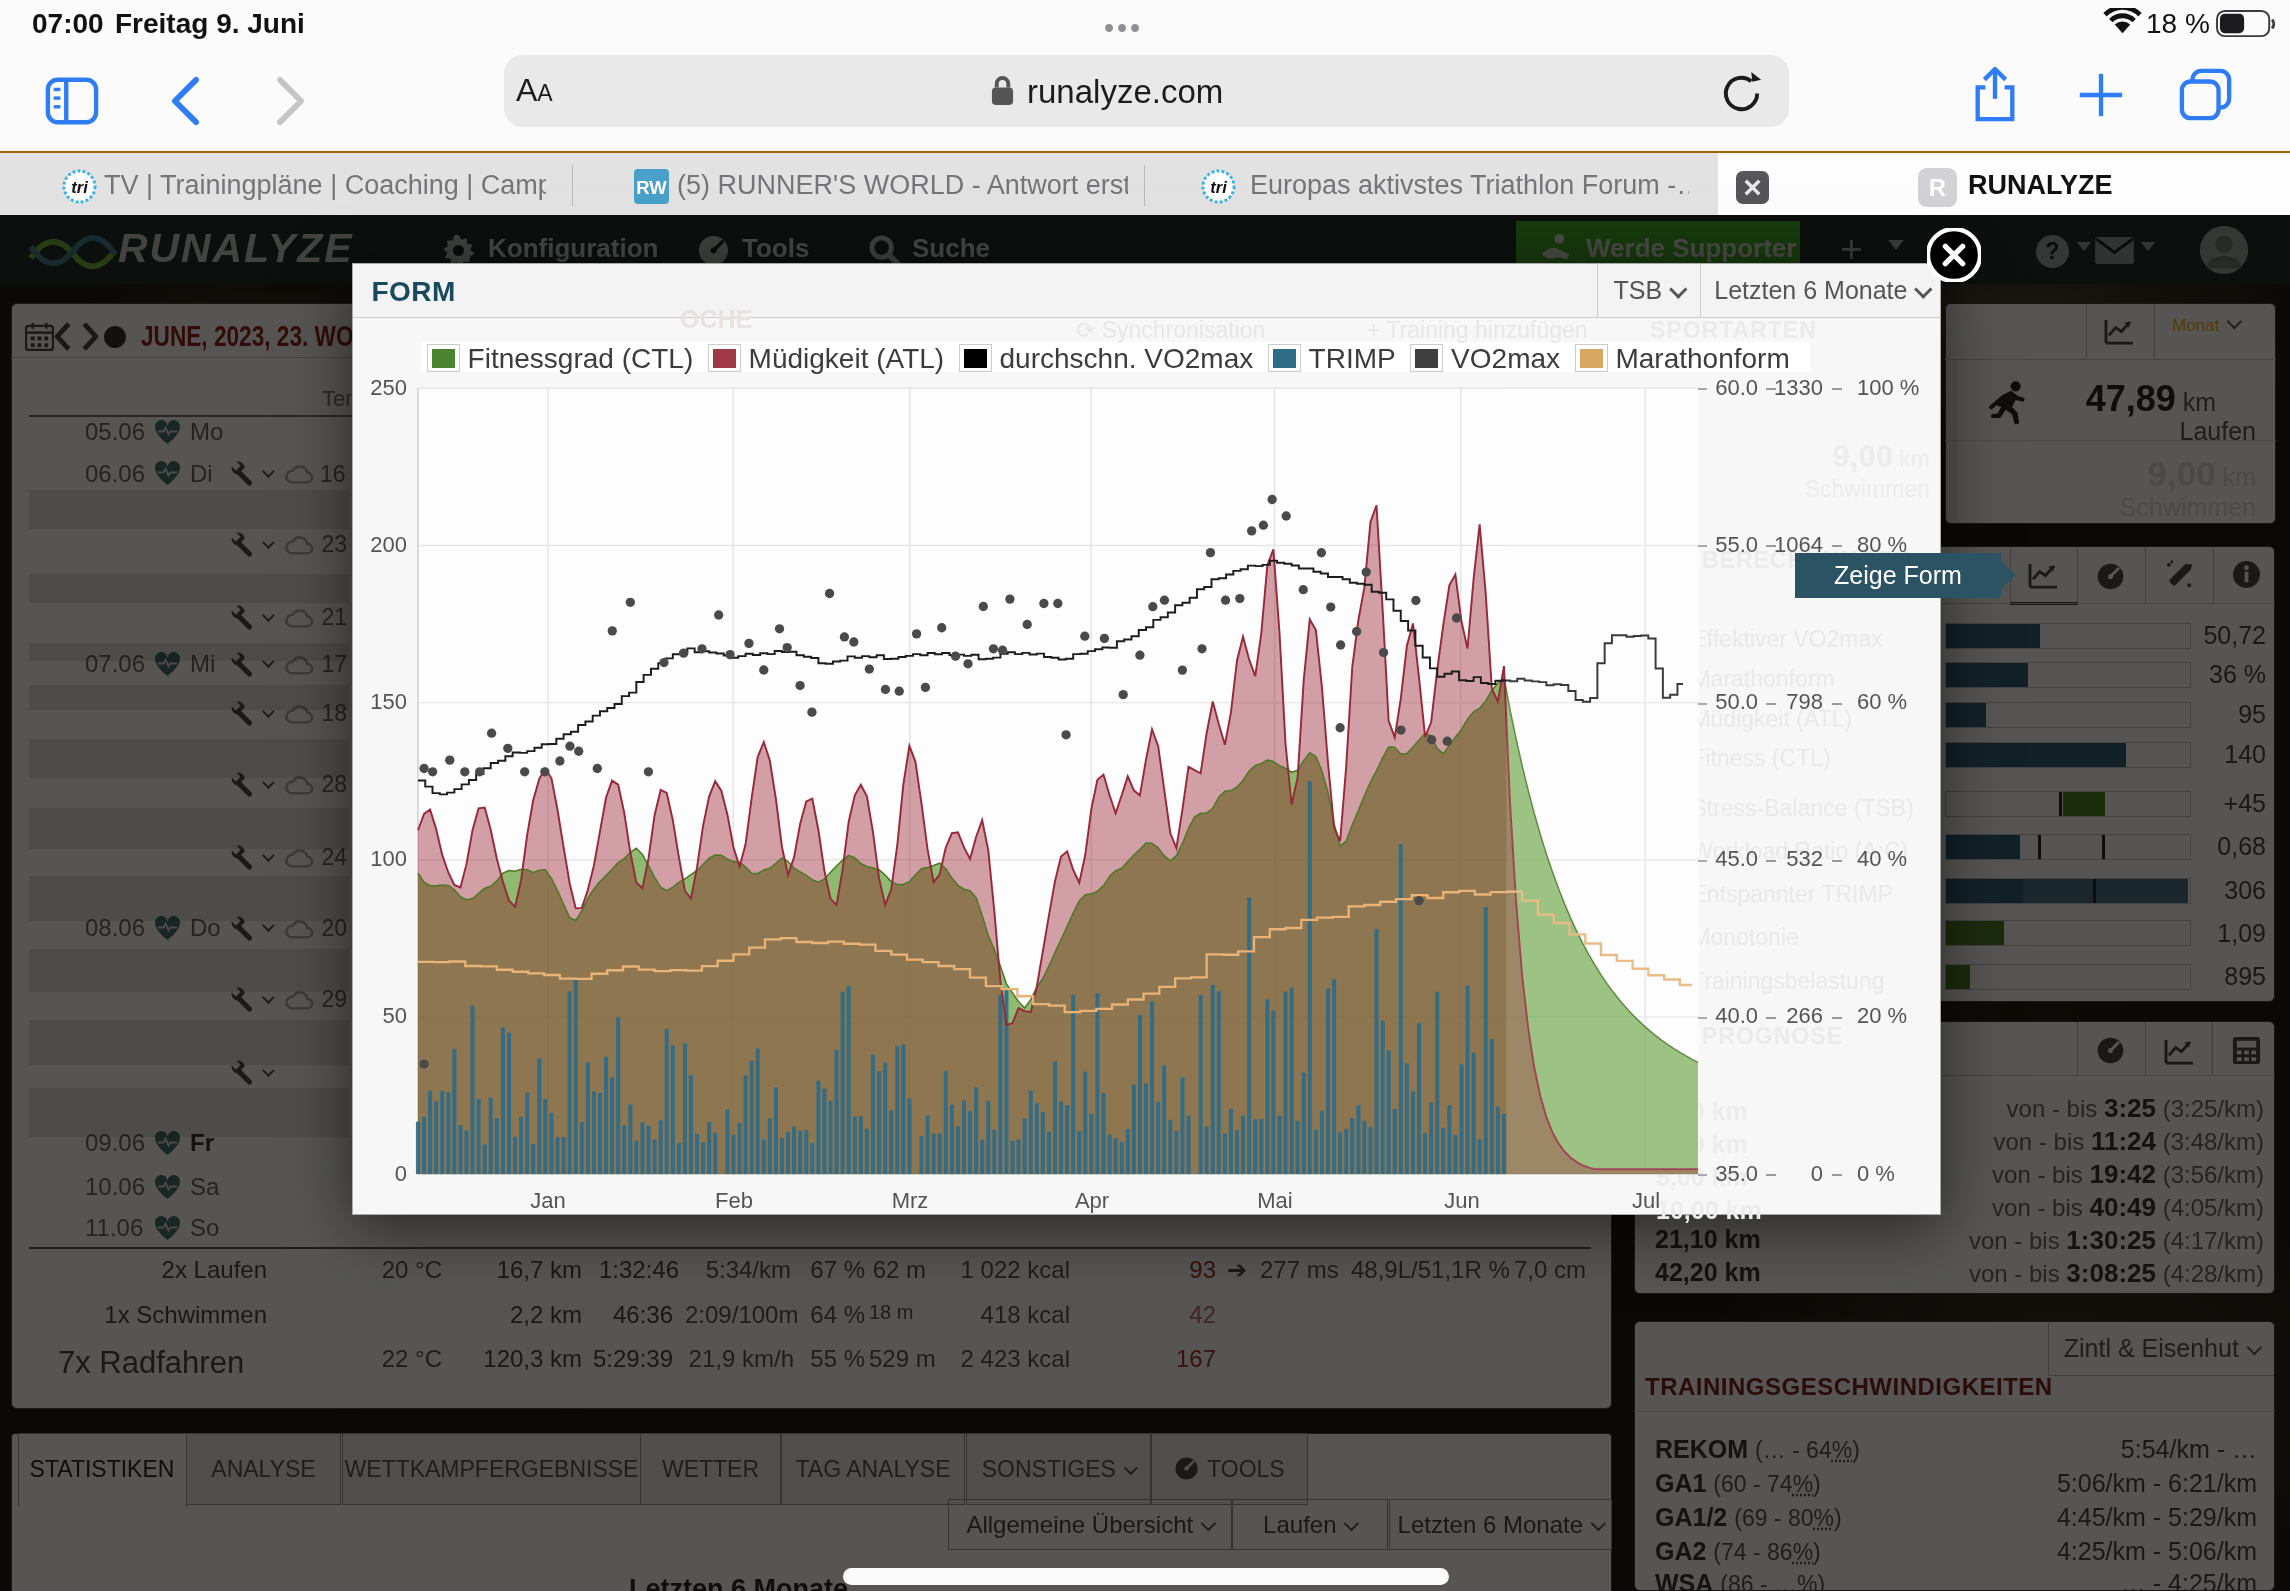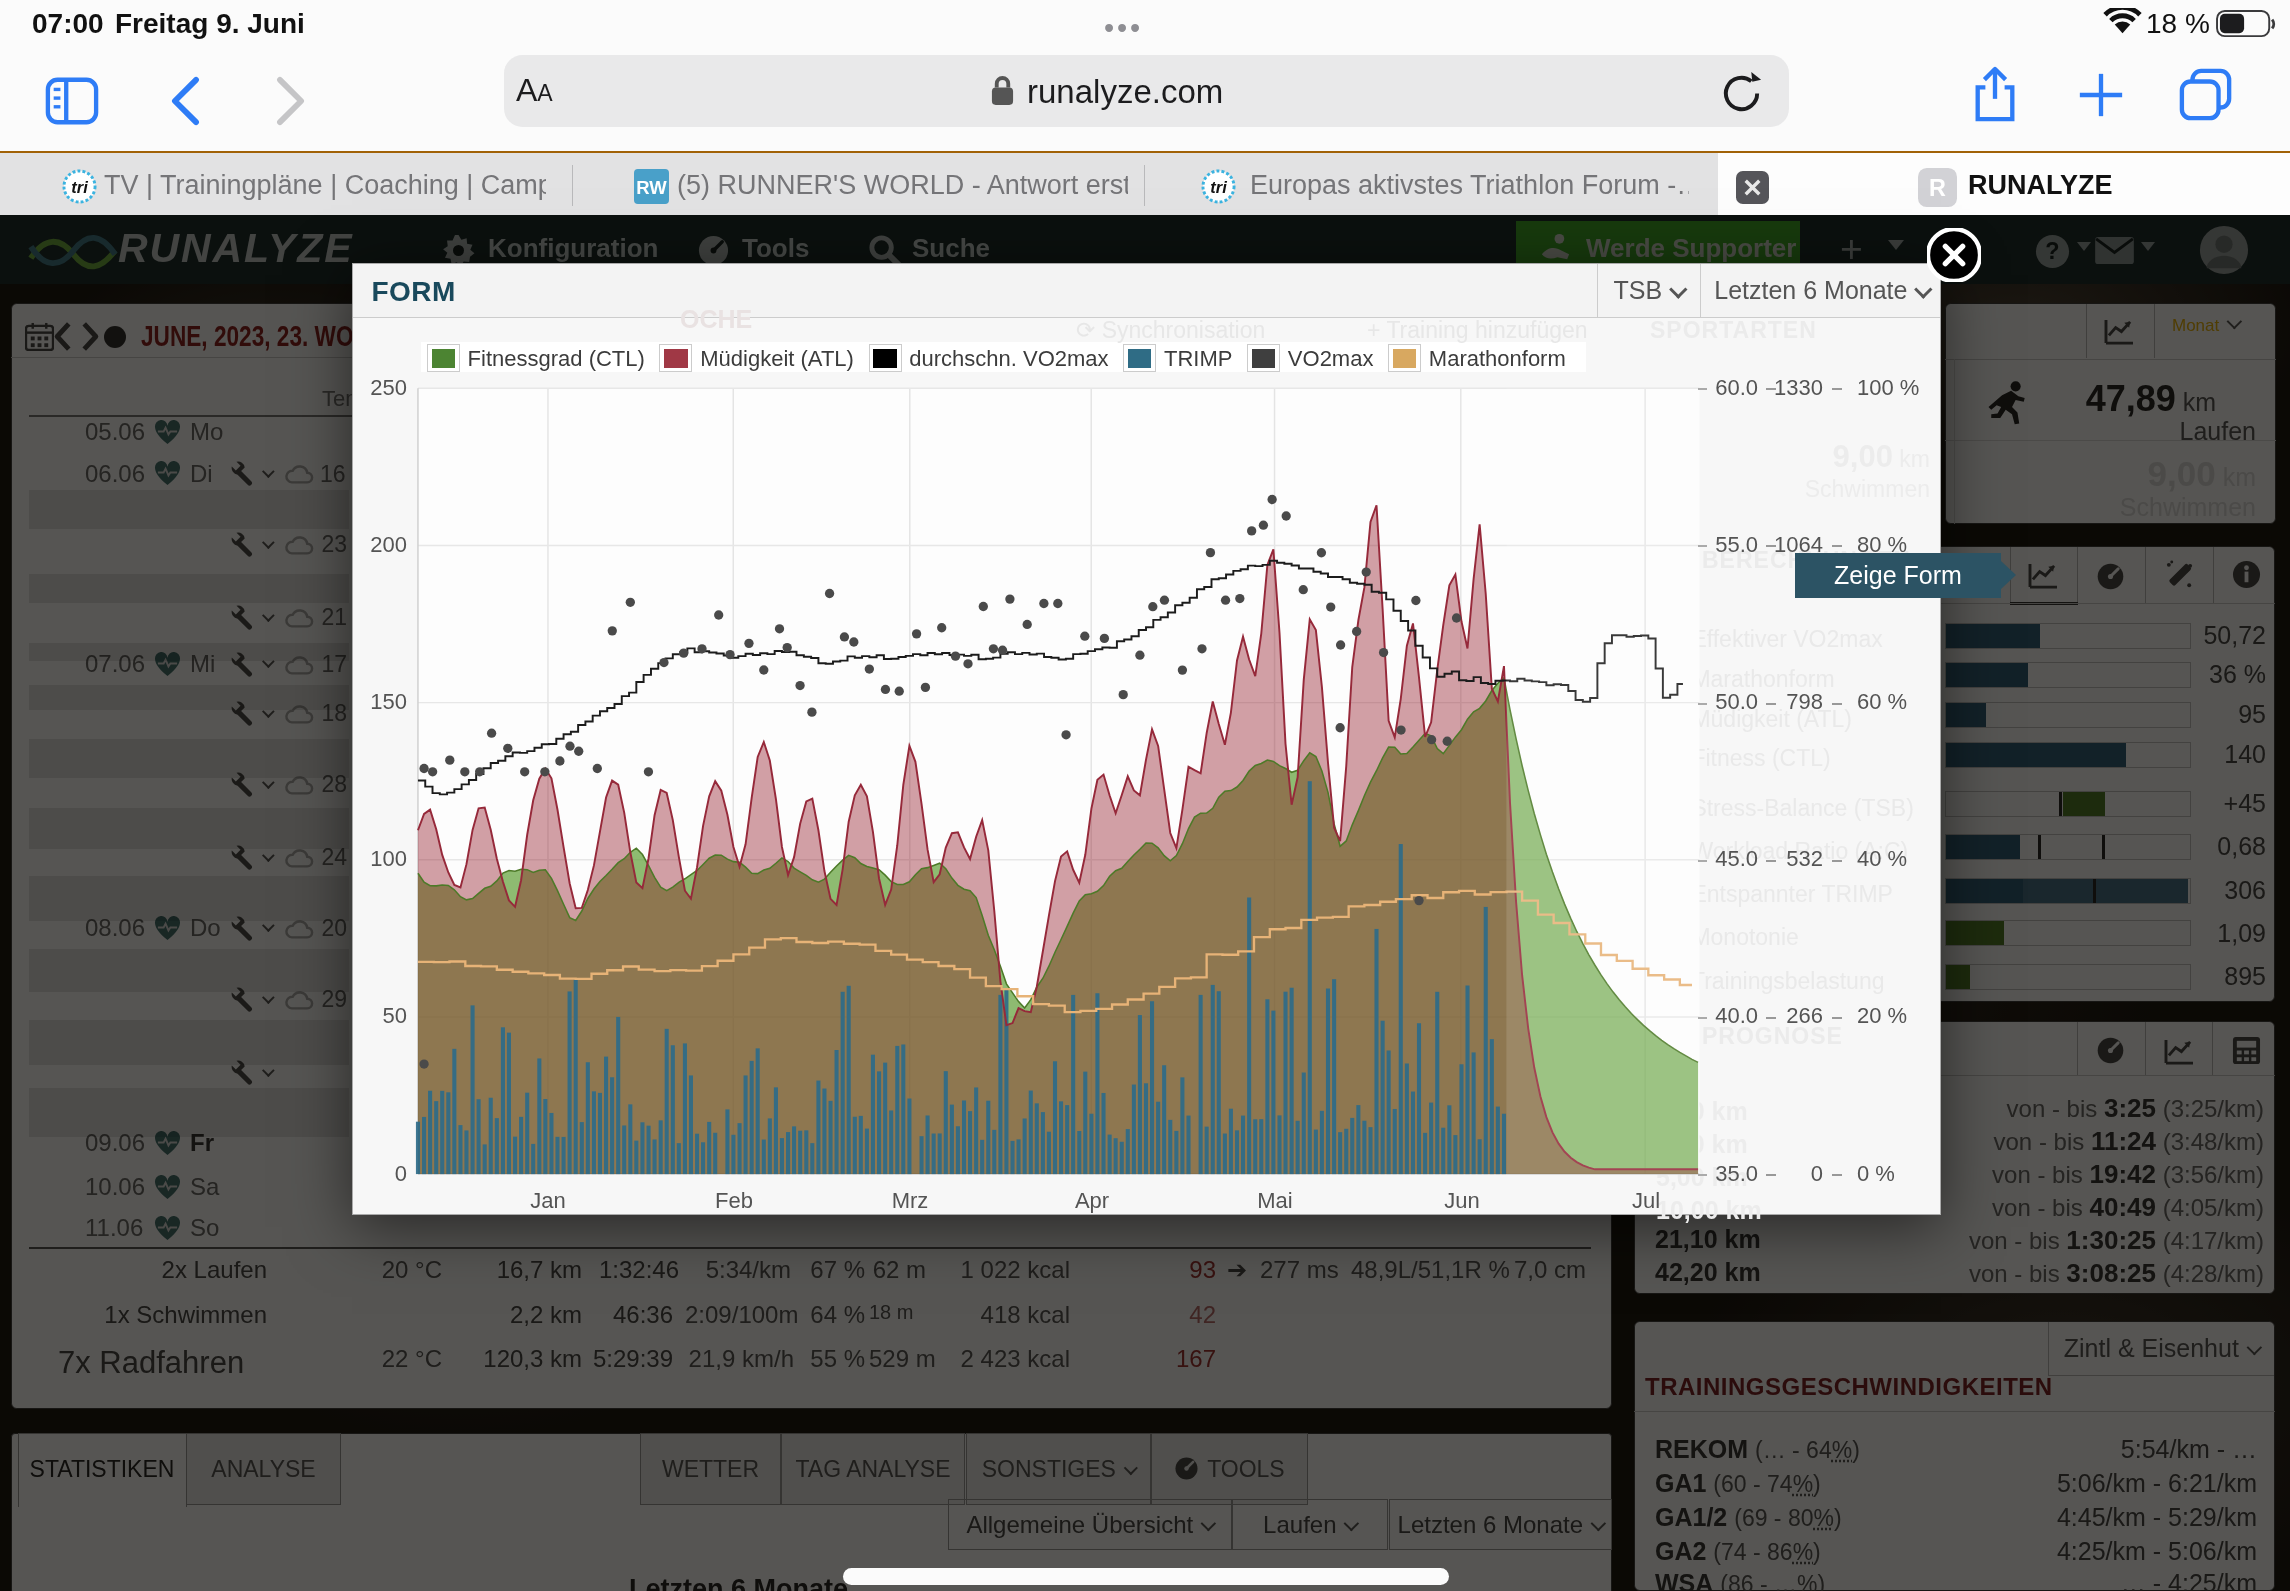--- a/index.html
+++ b/index.html
@@ -21,21 +21,21 @@
 .ghost{color:#e2e2e2;font-weight:700;letter-spacing:1px}
 #overlay{position:absolute;left:0;top:215px;width:2290px;height:1376px;background:rgba(6,4,2,0.68)}
 
 #modal{position:absolute;left:352px;top:263px;width:1589px;height:952px;background:#f7f7f7;
  box-shadow:0 11.6px 58px rgba(0,0,0,.55);border:1px solid #aaa}
 #mhead{position:absolute;left:0;top:0;width:100%;height:54px;background:#f3f3f3;border-bottom:1px solid #ccc}
 .axlbl{position:absolute;font-size:22px;color:#545454;white-space:nowrap}
 .leg{display:inline-block;vertical-align:middle}
 .legbox{display:inline-block;width:33px;height:28px;border:1px solid #ccc;background:#fff;padding:3.9px;vertical-align:middle;margin-right:7.8px}
 .legbox i{display:block;width:100%;height:100%}
-.legtxt{display:inline-block;vertical-align:middle;font-size:22px;color:#3c3c3c;margin-right:14.6px}
+.legtxt{display:inline-block;vertical-align:middle;font-size:28px;color:#3c3c3c;margin-right:14.6px}
 </style></head><body>
 <div id="stage">
 <div id="chrome">
 <div class="abs sftxt" style="left:32px;top:7.8px">07:00</div>
 <div class="abs sftxt" style="left:115px;top:7.8px">Freitag 9. Juni</div>
 <div class="abs" style="left:1104px;top:11.6px;color:#8e8e93;font-size:29px;letter-spacing:2.9px">•••</div>
 <svg class="abs" style="left:2103px;top:7.8px" width="39" height="31" viewBox="0 0 40 32">
 <path d="M20 26 L12 17 a12 12 0 0 1 16 0 Z" fill="#111"></path>
 <path d="M8 13 a17 17 0 0 1 24 0" fill="none" stroke="#111" stroke-width="5"></path>
 <path d="M2 7 a25 25 0 0 1 36 0" fill="none" stroke="#111" stroke-width="5"></path>
@@ -345,20 +345,21 @@
 <div class="abs" style="left:446px;top:1130px;width:136px;text-align:right;font-size:24px;white-space:nowrap;color:#444">120,3 km</div>
 <div class="abs" style="left:582px;top:1130px;width:91px;text-align:right;font-size:24px;white-space:nowrap;color:#444">5:29:39</div>
 <div class="abs" style="left:685px;top:1130px;width:109px;text-align:right;font-size:24px;white-space:nowrap;color:#555">21,9 km/h</div>
 <div class="abs" style="left:803px;top:1130px;width:62px;text-align:right;font-size:24px;white-space:nowrap;color:#555">55 %</div>
 <div class="abs" style="left:869px;top:1130px;width:57px;text-align:right;font-size:24px;white-space:nowrap;color:#555">529 m</div>
 <div class="abs" style="left:956px;top:1130px;width:114px;text-align:right;font-size:24px;white-space:nowrap;color:#555">2 423 kcal</div>
 <div class="abs" style="left:1158px;top:1130px;width:58px;text-align:right;font-size:24px;white-space:nowrap;color:#a03030">167</div>
 <div class="panel" style="left:10.7px;top:1218px;width:1601px;height:194px;border-radius:3.9px"></div>
 <div class="abs" style="left:17.5px;top:1218px;width:169px;height:72px;border:1px solid #999;border-bottom:none;height:74px;background:#fff;text-align:center;line-height:70px;font-size:23px;color:#222;white-space:nowrap;overflow:hidden">STATISTIKEN</div>
 <div class="abs" style="left:186px;top:1218px;width:155px;height:72px;border:1px solid #999;background:#ececec;text-align:center;line-height:70px;font-size:23px;color:#555;white-space:nowrap;overflow:hidden">ANALYSE</div>
+<div class="abs" style="left:342px;top:1218px;width:299px;height:72px;border:1px solid #999;background:#ececec;text-align:center;line-height:70px;font-size:23px;color:#555;white-space:nowrap;overflow:hidden">WETTKAMPFERGEBNISSE</div>
 <div class="abs" style="left:640px;top:1218px;width:141px;height:72px;border:1px solid #999;background:#ececec;text-align:center;line-height:70px;font-size:23px;color:#555;white-space:nowrap;overflow:hidden">WETTER</div>
 <div class="abs" style="left:781px;top:1218px;width:184px;height:72px;border:1px solid #999;background:#ececec;text-align:center;line-height:70px;font-size:23px;color:#555;white-space:nowrap;overflow:hidden">TAG ANALYSE</div>
 <div class="abs" style="left:966px;top:1218px;width:185px;height:72px;border:1px solid #999;background:#ececec;text-align:center;line-height:70px;font-size:23px;color:#555;white-space:nowrap;overflow:hidden">SONSTIGES<span style="display:inline-block;width:9.7px;height:9.7px;border-right:2.9px solid #555;border-bottom:2.9px solid #555;transform:rotate(45deg);vertical-align:3.9px;margin-left:9.7px"></span></div>
 <div class="abs" style="left:1151px;top:1218px;width:157px;height:72px;border:1px solid #999;background:#ececec;text-align:center;line-height:70px;font-size:23px;color:#555;white-space:nowrap;overflow:hidden"><svg width="25" height="25" viewBox="0 0 34 34" style="vertical-align:-3.9px;margin-right:7.8px">
           <circle cx="17" cy="17" r="15" fill="#444"></circle>
           <path d="M17 17 L26 8" stroke="#ececec" stroke-width="3.5" stroke-linecap="round"></path>
           <circle cx="17" cy="17" r="3" fill="#ececec"></circle>
         </svg>TOOLS</div>
 <div class="abs" style="left:948px;top:1284px;width:284px;height:51px;border:1px solid #999;text-align:center;line-height:49px;font-size:24px;color:#444;white-space:nowrap">Allgemeine Übersicht<span style="display:inline-block;width:10.7px;height:10.7px;border-right:2.9px solid #555;border-bottom:2.9px solid #555;transform:rotate(45deg);vertical-align:3.9px;margin-left:9.7px"></span></div>
 <div class="abs" style="left:1232px;top:1284px;width:156px;height:51px;border:1px solid #999;text-align:center;line-height:49px;font-size:24px;color:#444;white-space:nowrap">Laufen<span style="display:inline-block;width:10.7px;height:10.7px;border-right:2.9px solid #555;border-bottom:2.9px solid #555;transform:rotate(45deg);vertical-align:3.9px;margin-left:9.7px"></span></div>

